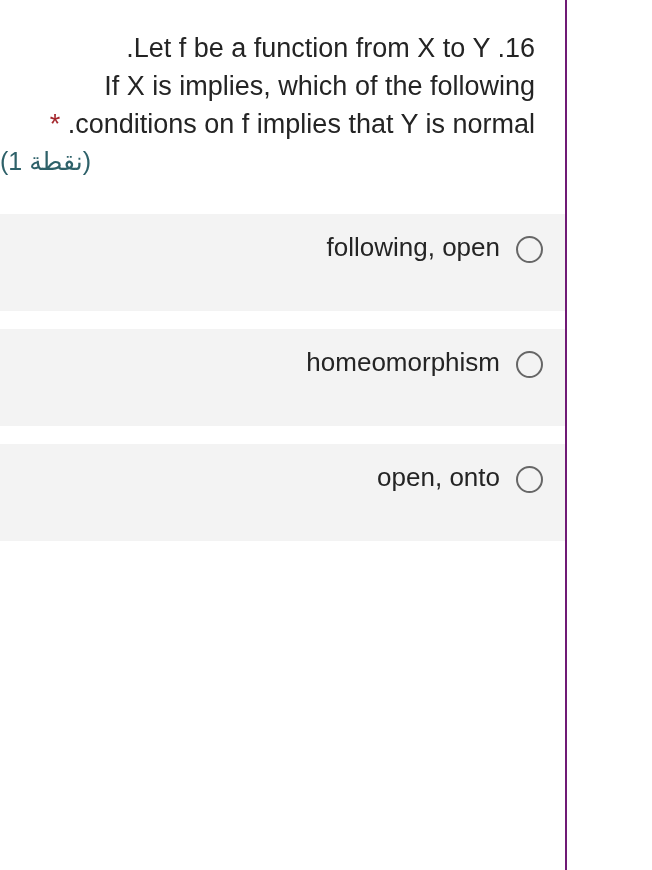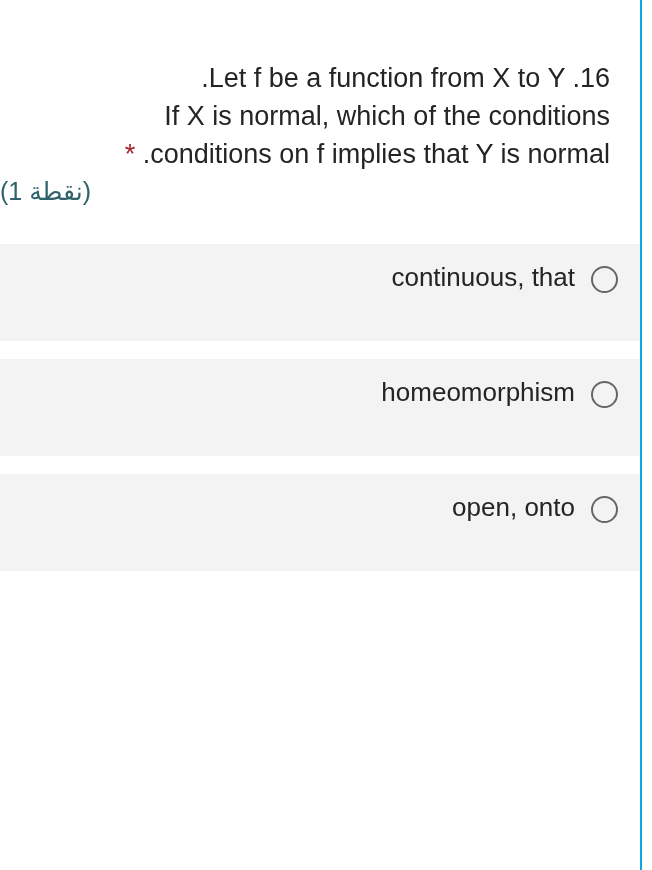--- a/index.html
+++ b/index.html
@@ -8,23 +8,23 @@
       box-sizing: border-box;
     }
     body {
       font-family: 'Segoe UI', Tahoma, Geneva, sans-serif;
       background: #ffffff;
       width: 652px;
       height: 870px;
       position: relative;
     }
     .container {
-      width: 642px;
-      padding-top: 60px;
-      border-right: 2px solid #0ea5e9;
+      width: 567px;
+      padding-top: 30px;
+      border-right: 2px solid #701a75;
       height: 870px;
     }
     .question-block {
       padding: 0 30px 0 0;
       margin-bottom: 38px;
     }
     .question-text {
       text-align: right;
       font-size: 27px;
       color: #242424;
@@ -67,29 +67,29 @@
   </style>
 </head>
 <body>
 
 <div class="container">
 
   <div class="question-block">
     <div class="question-text">
       <span>.Let f be a function from X to Y</span>
       <span>.16</span><br>
-      <span>If X is normal, which of the conditions</span><br>
+      <span>If X is implies, which of the following</span><br>
       <span class="required-mark">*</span>
       <span>.conditions on f implies that Y is normal</span>
     </div>
     <div class="points">(1 نقطة)</div>
   </div>
 
   <div class="option">
-    <span class="option-label">continuous, that</span>
+    <span class="option-label">following, open</span>
     <span class="radio-circle"></span>
   </div>
 
 
 
   <div class="option">
     <span class="option-label">homeomorphism</span>
     <span class="radio-circle"></span>
   </div>
 

